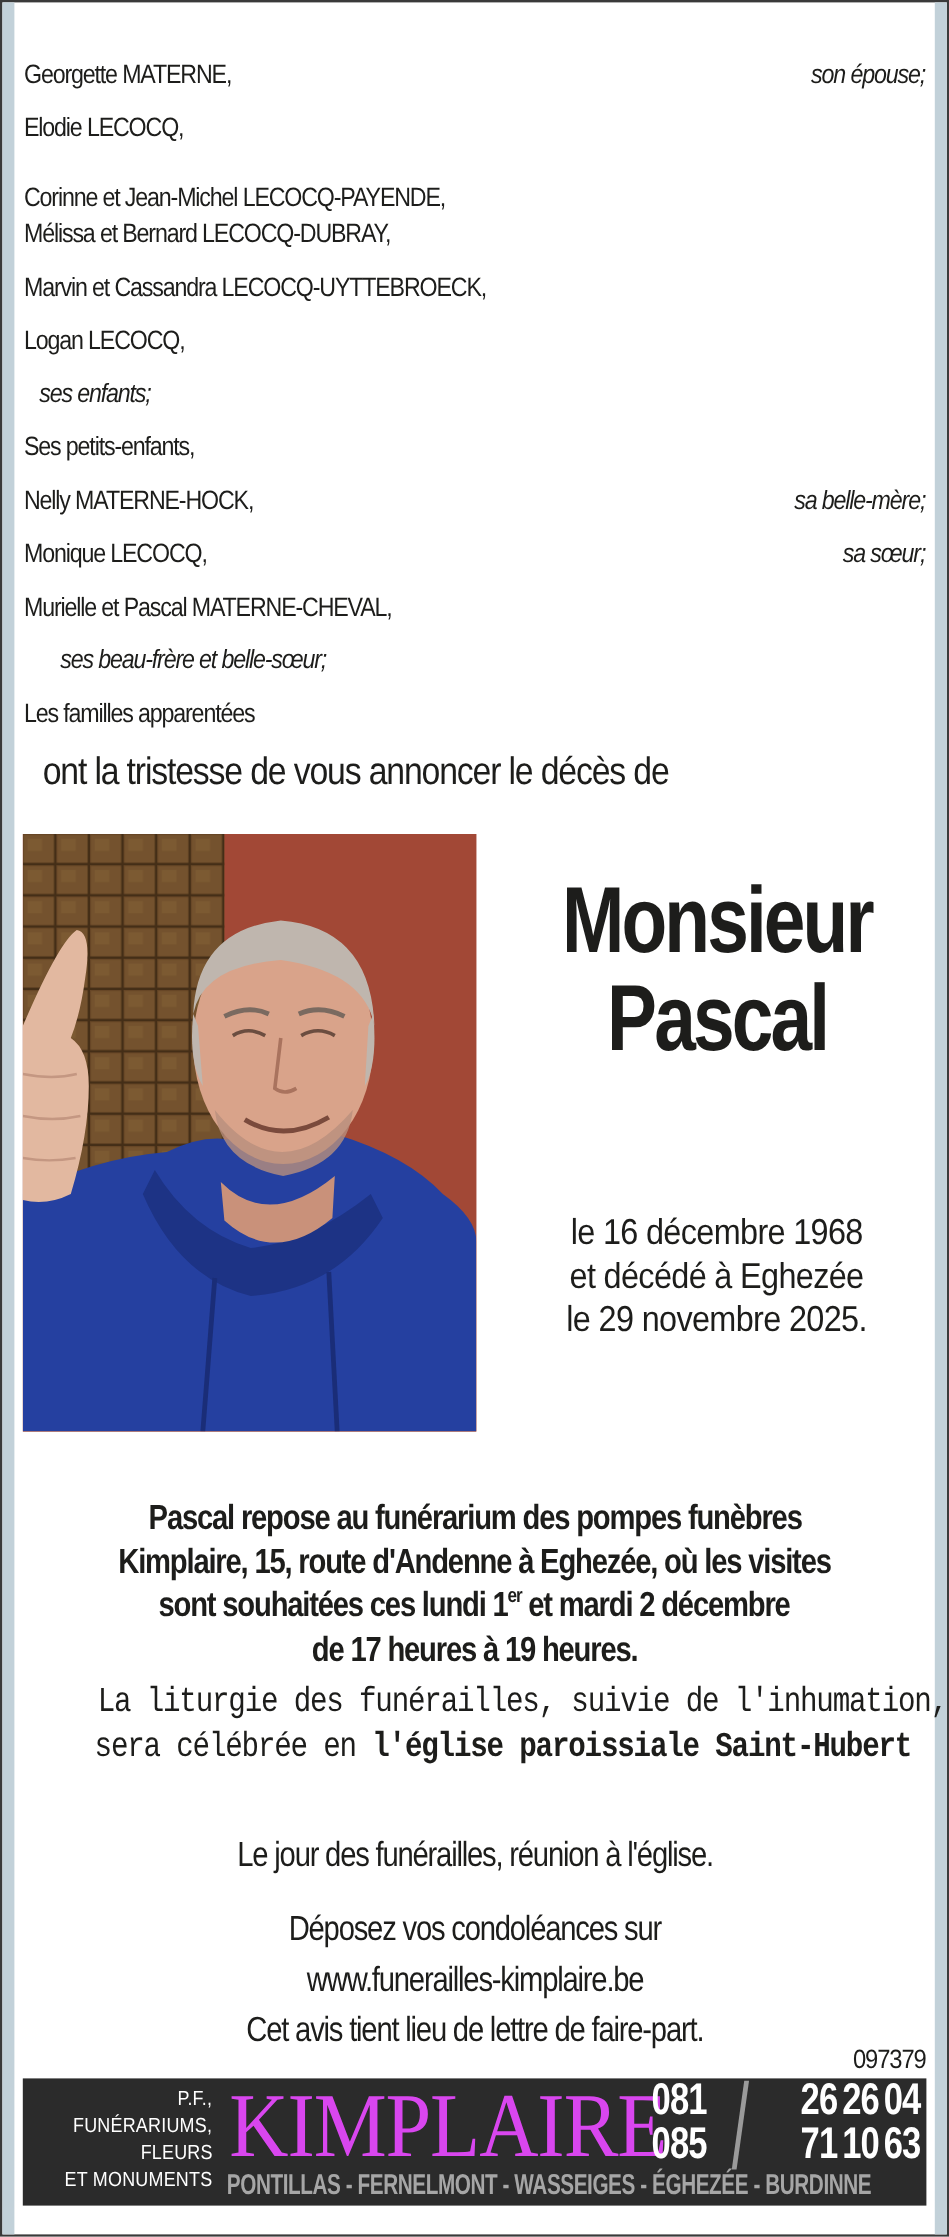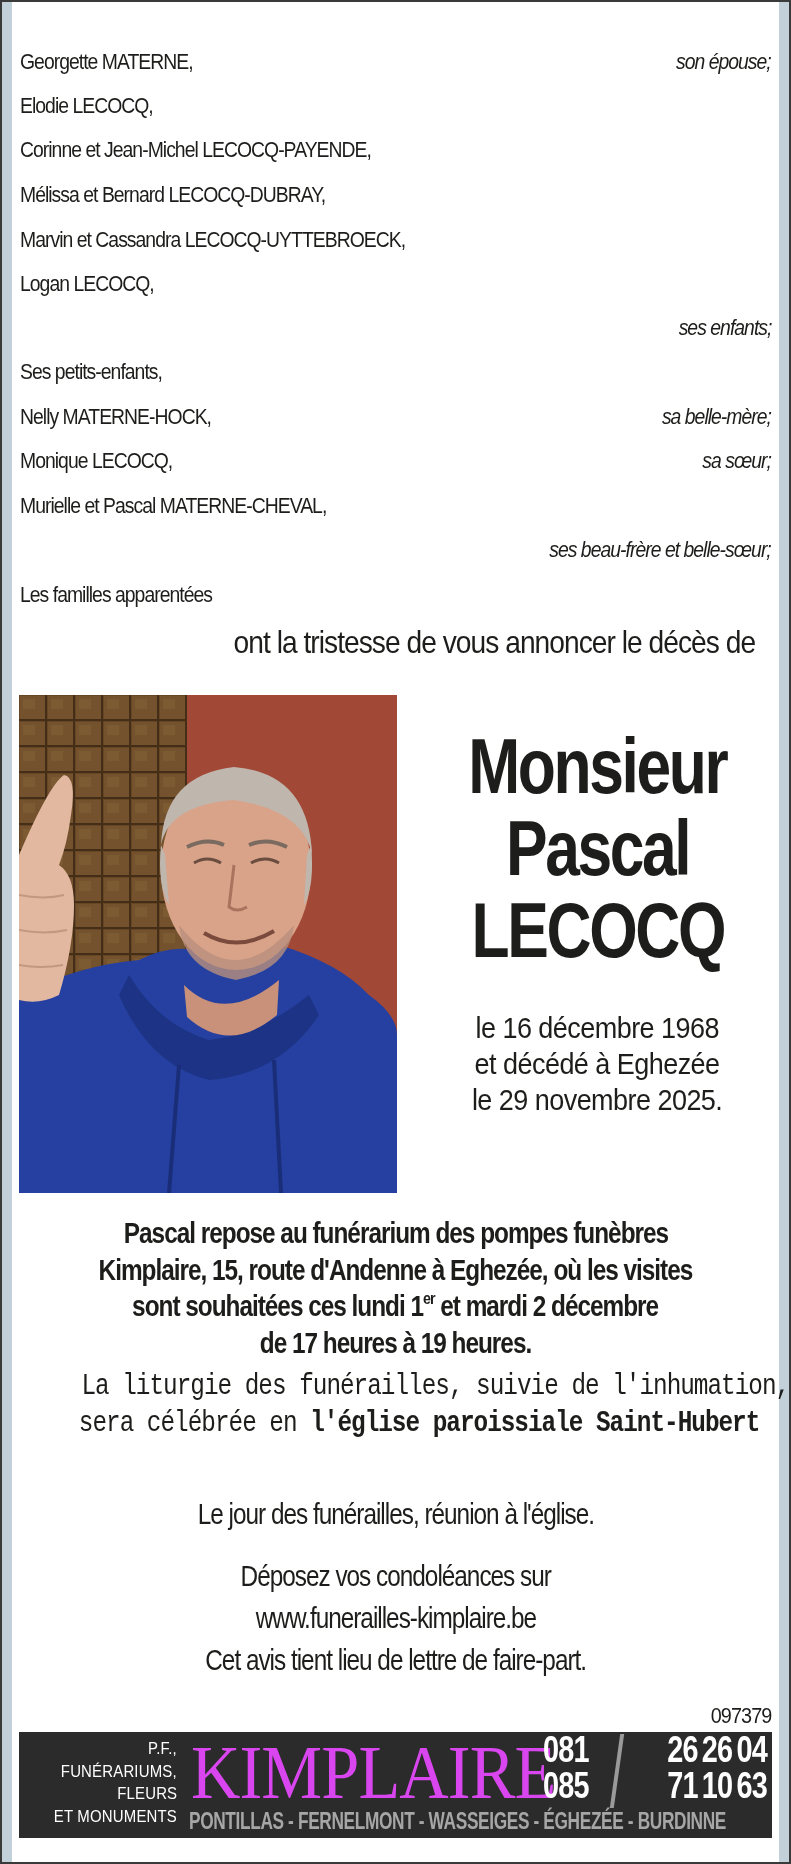--- a/index.html
+++ b/index.html
@@ -17,25 +17,25 @@
   .ln {
     position: absolute; left: 20px; right: 20px;
     font-size: 22px; line-height: 40px; white-space: nowrap;
     letter-spacing: -1.1px; transform-origin: left center;
   }
   .ln .who { display: inline-block; transform: scaleX(0.88); transform-origin: left center; }
   .ln .rel {
     position: absolute; right: 0; top: 0; font-style: italic;
     transform: scaleX(0.88); transform-origin: right center;
   }
-  .ln.right-only { text-align: right; }
+  .ln.right-only { text-align: left; }
   .ln.right-only .rel { position: static; display: inline-block; }
 
   .intro {
-    position: absolute; left: 0; right: 0; text-align: right;
+    position: absolute; left: 0; right: 0; text-align: left;
     font-size: 32px; line-height: 40px; white-space: nowrap; letter-spacing: -1.1px;
   }
   .intro span { display: inline-block; transform: scaleX(0.88); }
 
   .photo {
     position: absolute; left: 19px; top: 695px; width: 378px; height: 498px; overflow: hidden;
     background: #a24836;
   }
 
   .name-block {
@@ -49,21 +49,21 @@
 
   .dates {
     position: absolute; left: 410px; width: 375px; top: 1010px; text-align: center;
     font-size: 30px; line-height: 36px; letter-spacing: -0.6px;
   }
   .dates div { white-space: nowrap; }
   .dates span { display: inline-block; transform: scaleX(0.9); }
 
   .para {
     position: absolute; left: 14px; right: 14px; text-align: center;
-    font-size: 29px; line-height: 36.5px; letter-spacing: -1.2px;
+    font-size: 29px; line-height: 36.5px; letter-spacing: -1.2px; margin-top: 32px;
   }
   .para div { white-space: nowrap; }
   .para .sq { display: inline-block; transform: scaleX(0.84); }
   .para b { font-weight: bold; }
   sup { font-size: 17px; line-height: 0; vertical-align: 12px; }
 
   .ref { position: absolute; right: 20px; top: 1702px; font-size: 22px; line-height: 28px; letter-spacing: -1px; }
   .ref span { display: inline-block; transform: scaleX(0.9); transform-origin: right center; }
 
   .banner {
@@ -106,21 +106,21 @@
   <div class="strip right"></div>
 </div>
 
 <div class="ln" style="top:42px">
   <span class="who">Georgette MATERNE,</span>
   <span class="rel">son épouse;</span>
 </div>
 <div class="ln" style="top:86px">
   <span class="who">Elodie LECOCQ,</span>
 </div>
-<div class="ln" style="top:130px">
+<div class="ln" style="top:145px">
   <span class="who">Corinne et Jean-Michel LECOCQ-PAYENDE,</span>
 </div>
 <div class="ln" style="top:175px">
   <span class="who">Mélissa et Bernard LECOCQ-DUBRAY,</span>
 </div>
 <div class="ln" style="top:220px">
   <span class="who">Marvin et Cassandra LECOCQ-UYTTEBROECK,</span>
 </div>
 <div class="ln" style="top:264px">
   <span class="who">Logan LECOCQ,</span>
@@ -191,21 +191,20 @@
     <path d="M185 238 Q218 258 255 236" stroke="#7a4a3c" stroke-width="4" fill="none"></path>
 
     <path d="M0 160 Q30 90 45 80 Q58 82 52 120 Q48 150 40 170 Q55 180 55 210 Q55 250 40 300 Q20 310 0 305 Z" fill="#e2b8a0"></path>
     <path d="M0 200 Q25 205 45 200 M0 235 Q25 240 48 235 M0 270 Q22 274 44 270" stroke="#c49782" stroke-width="2" fill="none"></path>
   </svg>
 </div>
 
 <div class="name-block">
   <div class="name-line"><span>Monsieur</span></div>
   <div class="name-line"><span>Pascal</span></div>
-  <div class="name-line"><span>LECOCQ</span></div>
 </div>
 
 <div class="dates">
   <div><span>le 16 décembre 1968</span></div>
   <div><span>et décédé à Eghezée</span></div>
   <div><span>le 29 novembre 2025.</span></div>
 </div>
 
 <div class="para" style="top:1215px; font-weight:bold;">
   <div><span class="sq">Pascal repose au funérarium des pompes funèbres</span></div>

